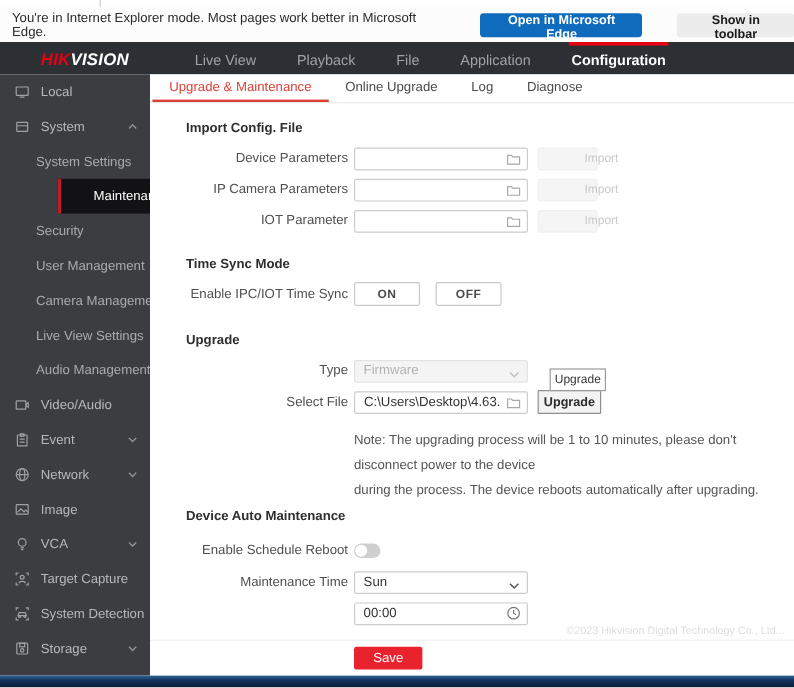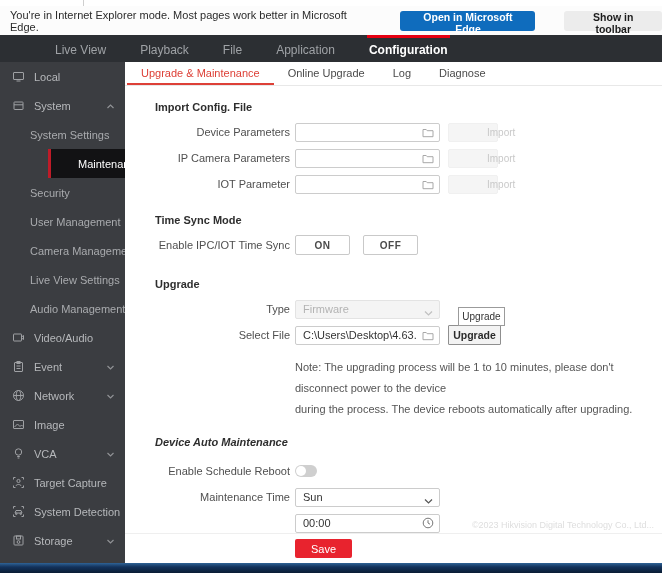--- a/index.html
+++ b/index.html
@@ -88,20 +88,24 @@
     <div class="tab-edge"></div>
   </div>
 
   <div class="ie-bar">
     <span class="ie-msg">You're in Internet Explorer mode. Most pages work better in Microsoft Edge.</span>
     <button class="edge-btn">Open in Microsoft Edge</button>
     <button class="toolbar-btn">Show in toolbar</button>
   </div>
 
   <div class="app-header">
+    <div class="logo">
+      <span class="logo-hik">HIK</span>
+        <span class="logo-vision">VISION</span>
+    </div>
     <nav class="nav">
       <div class="nav-item">Live View</div>
       <div class="nav-item">Playback</div>
       <div class="nav-item">File</div>
       <div class="nav-item">Application</div>
       <div class="nav-item active">Configuration</div>
     </nav>
   </div>
 
   <div class="body-row">
@@ -323,21 +327,21 @@
           <span class="upgrade-wrap">
             <span class="tooltip">Upgrade</span>
             <button class="btn-upgrade">Upgrade</button>
           </span>
         </div>
         <div class="note">
           <div>Note: The upgrading process will be 1 to 10 minutes, please don't disconnect power to the device</div>
           <div>during the process. The device reboots automatically after upgrading.</div>
         </div>
 
-        <div class="sec-heading" style="margin-top:16px;font-style:italic;">Device Auto Maintenance</div>
+        <div class="sec-heading" style="margin-top:4px;">Device Auto Maintenance</div>
         <div class="form-row" style="margin-top:10px;">
           <span class="f-label">Enable Schedule Reboot</span>
           <span class="toggle">
               <span class="knob"></span>
             </span>
         </div>
         <div class="form-row">
           <span class="f-label">Maintenance Time</span>
           <span class="select">
             <span>Sun</span>

